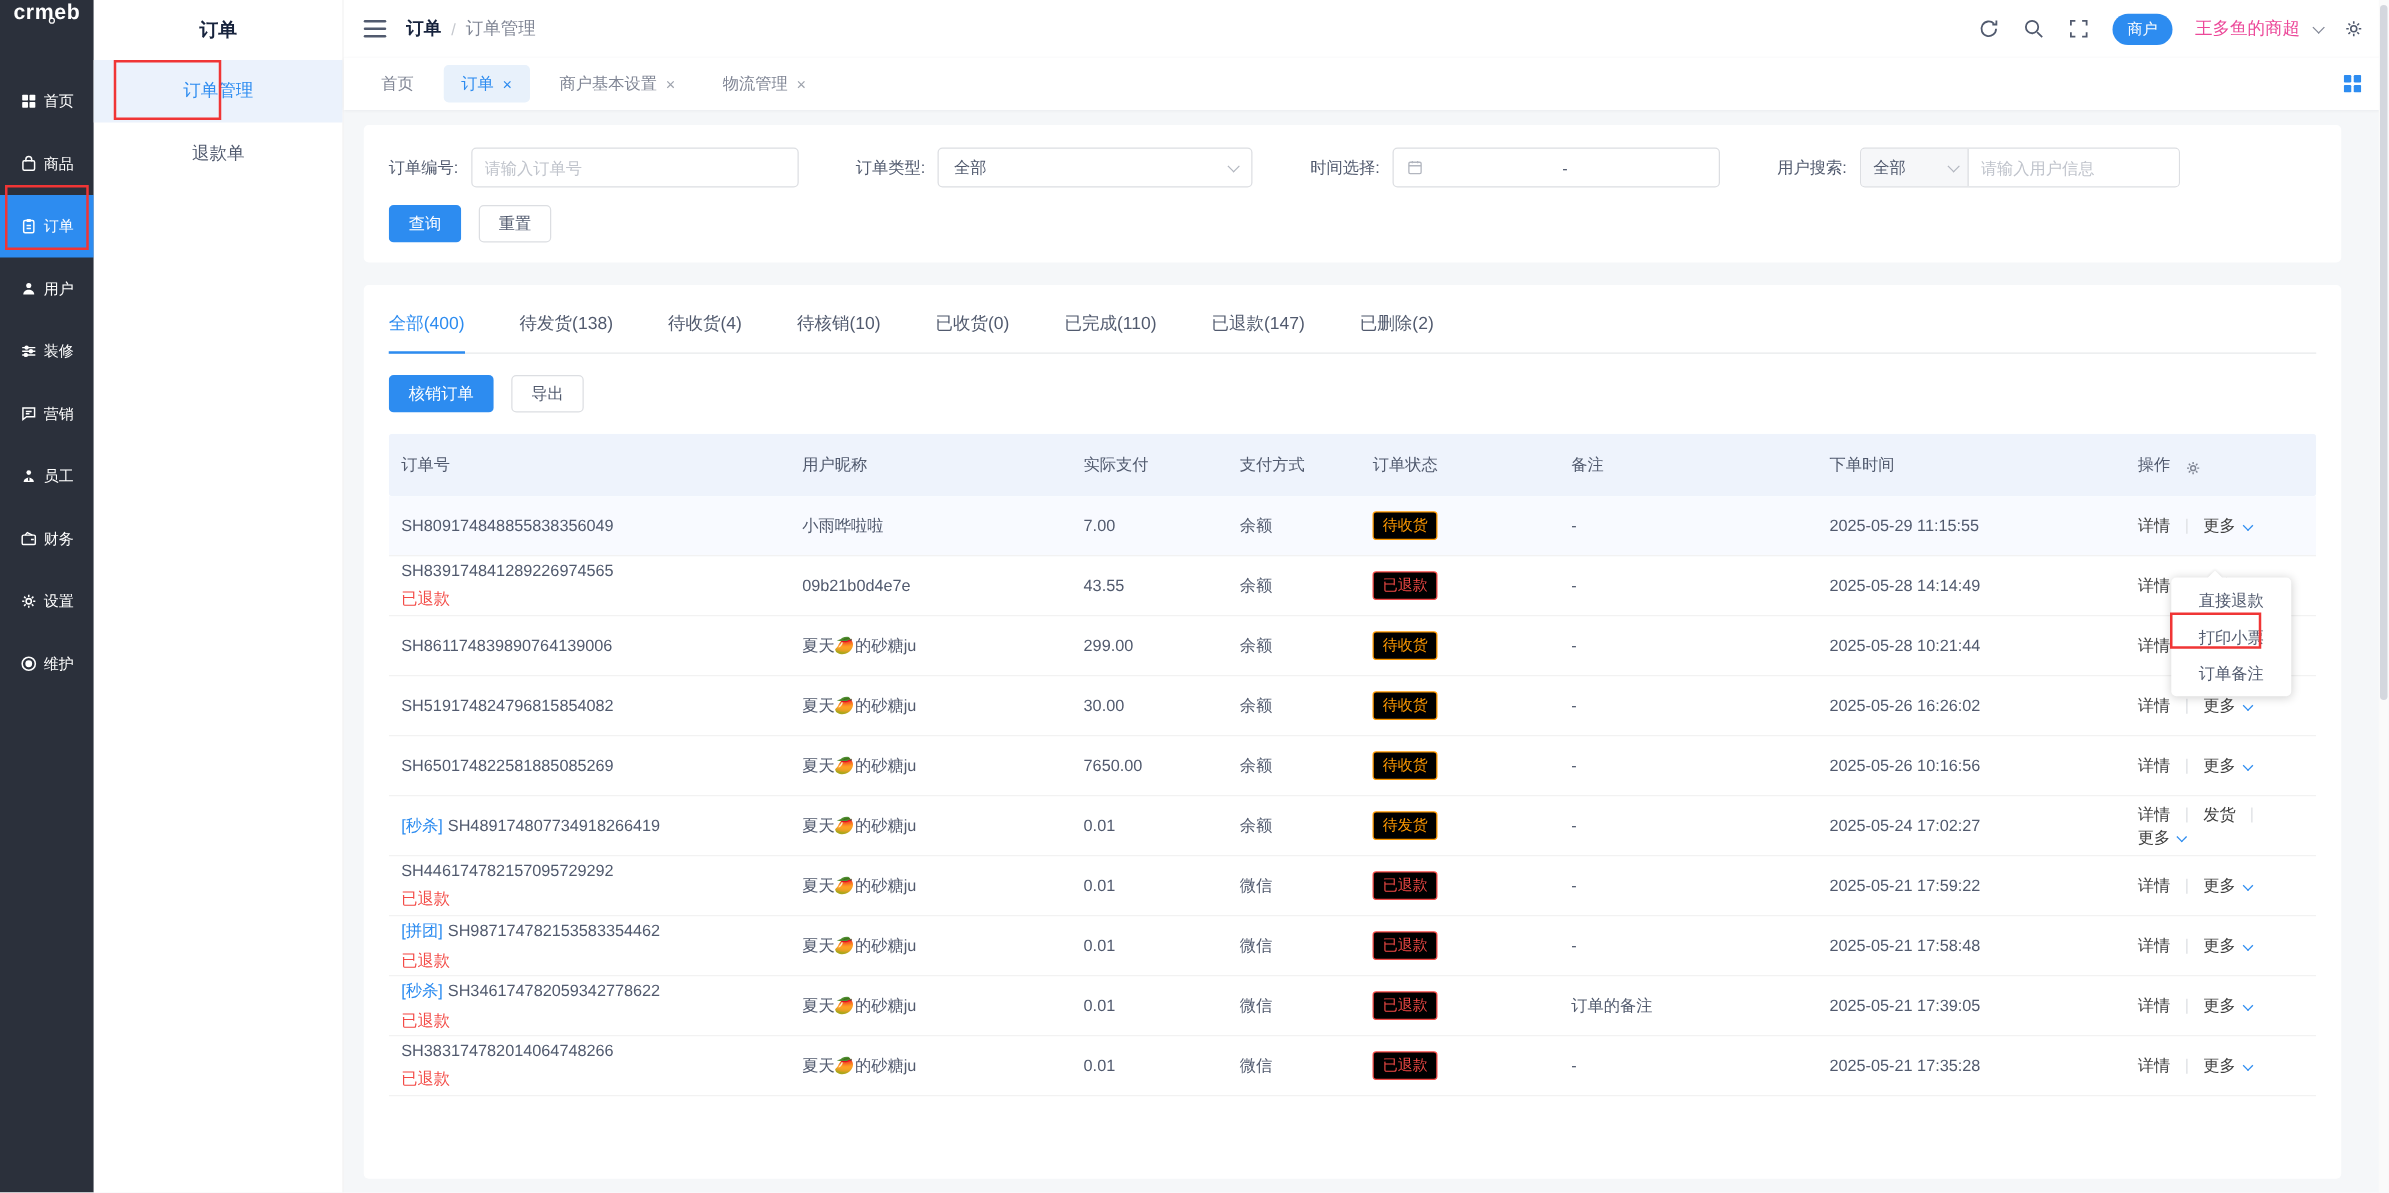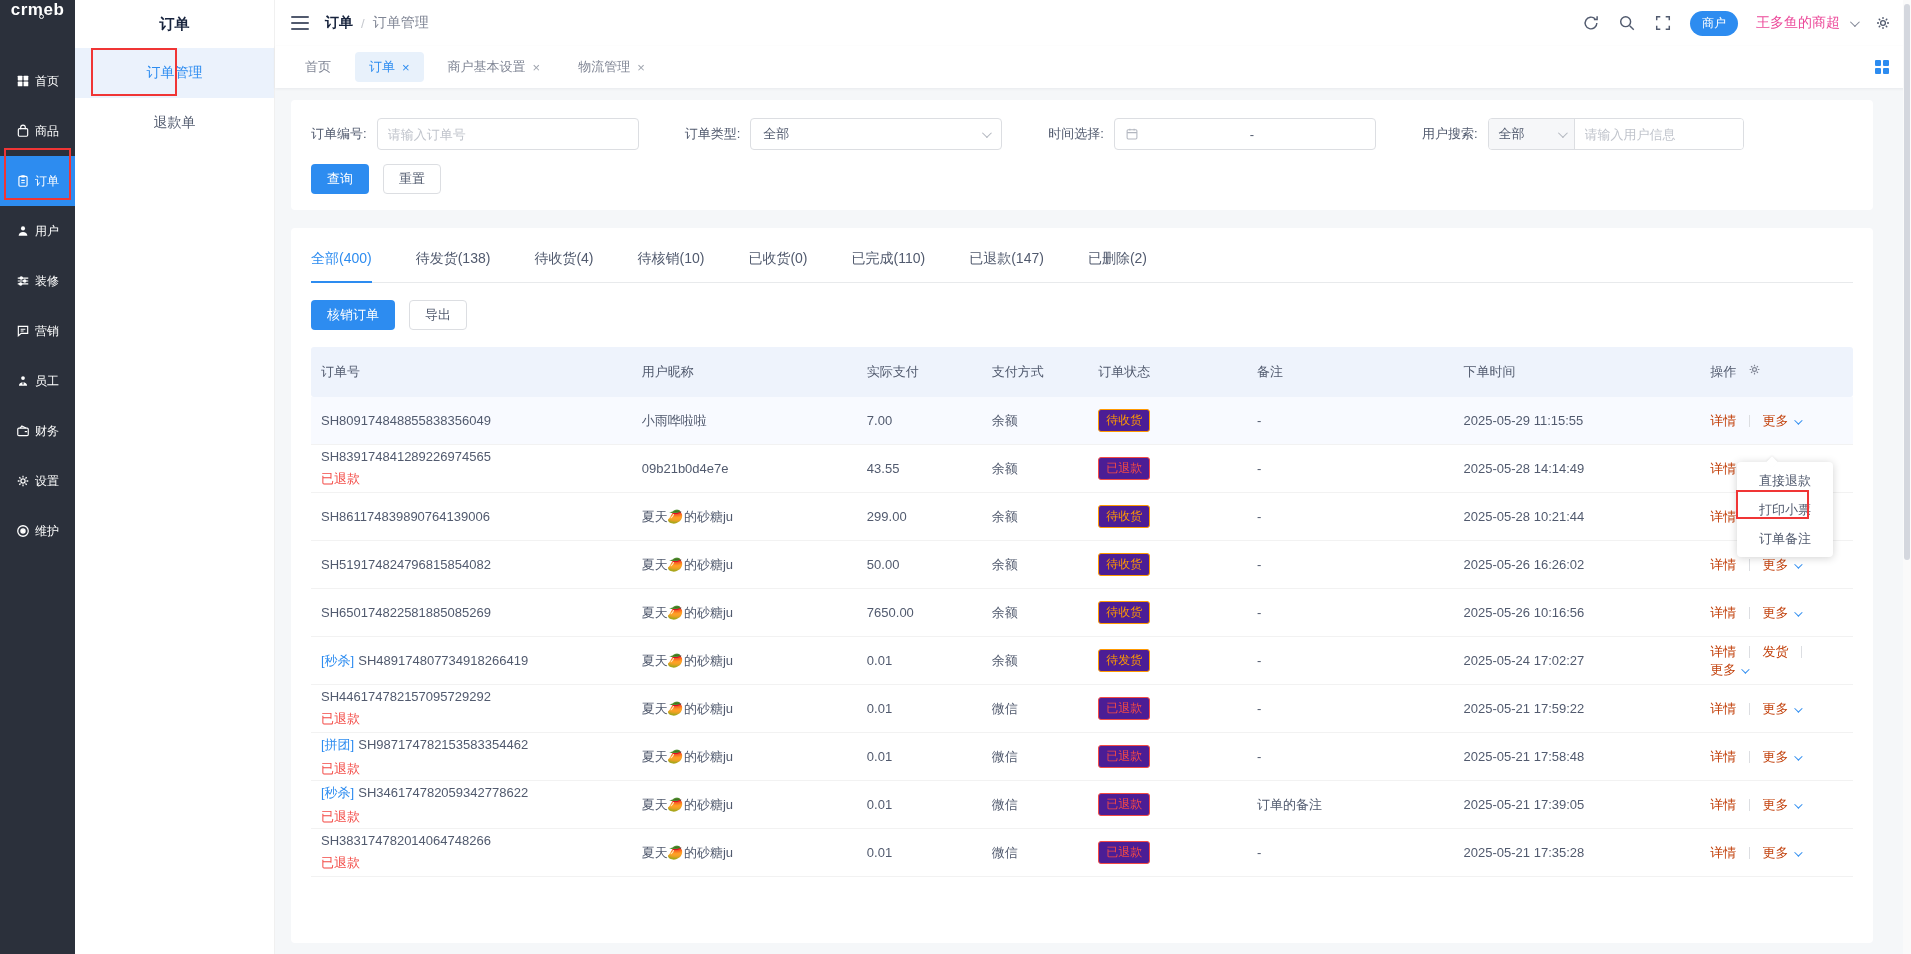--- a/index.html
+++ b/index.html
@@ -80,30 +80,30 @@
   .stab.active { color:#2d8cf0; }
   .stab.active::after { content:""; position:absolute; left:0; right:0; bottom:-1px; height:2px; background:#2d8cf0; }
   .toolbar { padding:17px 0; display:flex; gap:14px; flex-shrink:0; }
 
   .ttable { flex:1; overflow:hidden; }
   .thead { display:flex; align-items:center; background:#eef3fc; height:50px; border-radius:3px; color:#515a6e; }
   .cell { padding:0 10px; }
   .col-order { width:20.8%; } .col-nick { width:14.6%; } .col-paid { width:8.1%; }
   .col-method { width:6.9%; } .col-status { width:10.3%; } .col-remark { width:13.4%; }
   .col-time { width:16.0%; } .col-actions { width:9.2%; }
-  .th-actions { display:flex; align-items:flex-start; gap:12px; }
+  .th-actions { display:flex; align-items:flex-end; gap:12px; }
   .th-gear { width:13px; height:13px; color:#808695; cursor:pointer; }
   .trow { display:flex; align-items:center; min-height:48px; border-bottom:1px solid #f2f2f2; color:#515a6e; }
   .trow.hover { background:#f8faff; }
   .order-tag { color:#2d8cf0; margin-right:4px; }
   .refund-note { color:#f34a45; margin-top:6px; }
-  .badge { display:inline-block; border:1px solid; border-radius:3px; padding:2px 7px; font-size:12px; background:#4c1d95;text-align:center; }
+  .badge { display:inline-block; border:1px solid; border-radius:3px; padding:2px 7px; font-size:12px; background:#000000;text-align:center; }
   .badge.warning { color:#ff9900; border-color:#ff9900; }
   .badge.error { color:#f34a45; border-color:#f34a45; }
-  .action-link { color:#c2410c; cursor:pointer; white-space:nowrap; }
+  .action-link { color:#404040; cursor:pointer; white-space:nowrap; }
   .action-link .caret { border-color:#2d8cf0; width:6px; height:6px; margin-left:5px; }
   .act-sep { display:inline-block; width:1px; height:12px; background:#dcdee2; margin:0 9px; vertical-align:middle; }
 
   
   .dropdown { position:absolute; left:1737px; top:462px; width:96px; background:#fff; border-radius:4px;
     box-shadow:0 1px 8px rgba(0,0,0,.18); z-index:40; padding:4px 0; }
   .dropdown::before { content:""; position:absolute; top:-4px; left:31px; width:8px; height:8px; background:#fff; transform:rotate(45deg); box-shadow:-1px -1px 2px rgba(0,0,0,.06); }
   .dd-item { height:29px; display:flex; align-items:center; justify-content:center; font-size:13px; color:#515a6e; cursor:pointer; }
 
   
@@ -431,21 +431,21 @@
                 
               </div>
             </div>
 
             <div class="trow">
               <div class="cell col-order">
                 <div><span>SH519174824796815854082</span></div>
 
               </div>
               <div class="cell col-nick">夏天🥭的砂糖ju</div>
-              <div class="cell col-paid">50.00</div>
+              <div class="cell col-paid">30.00</div>
               <div class="cell col-method">余额</div>
               <div class="cell col-status"><span class="badge warning">待收货</span></div>
               <div class="cell col-remark">-</div>
               <div class="cell col-time">2025-05-26 16:26:02</div>
               <div class="cell col-actions">
                 
                   <span class="action-link"><span>详情</span></span>
                 <span class="act-sep"></span>
                   <span class="action-link"><span>更多</span><span class="caret"></span></span>
                 

